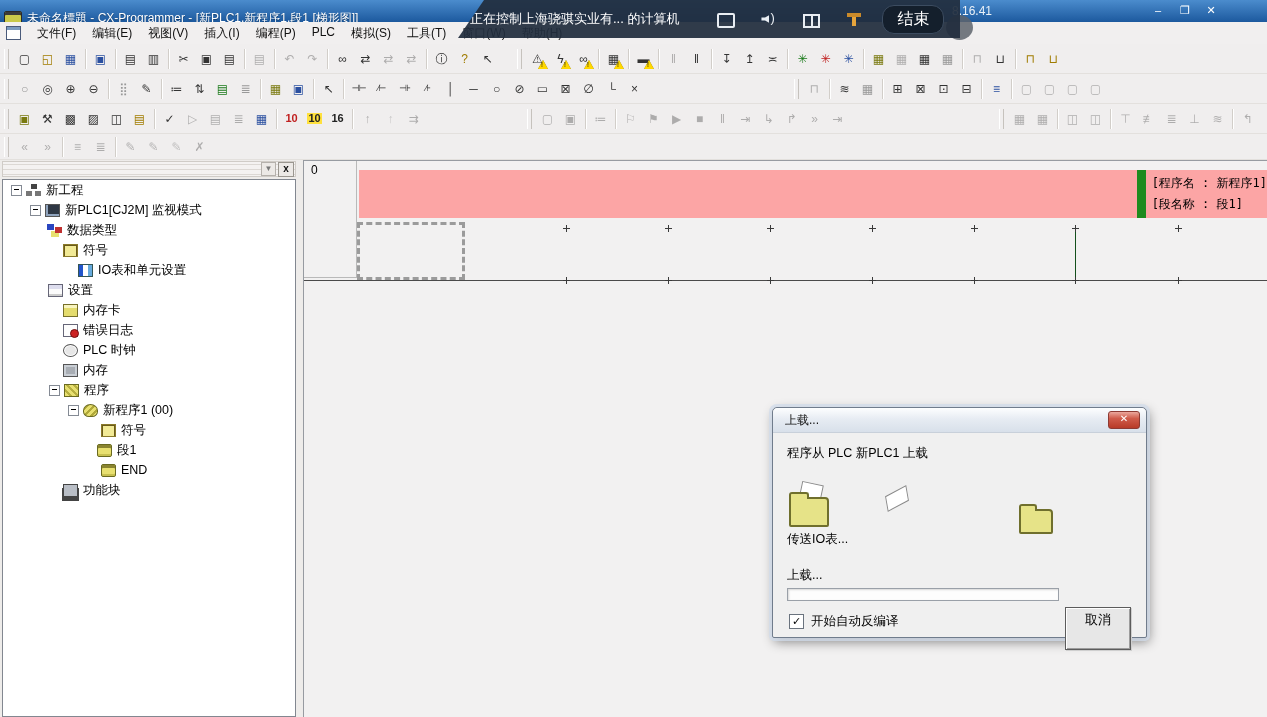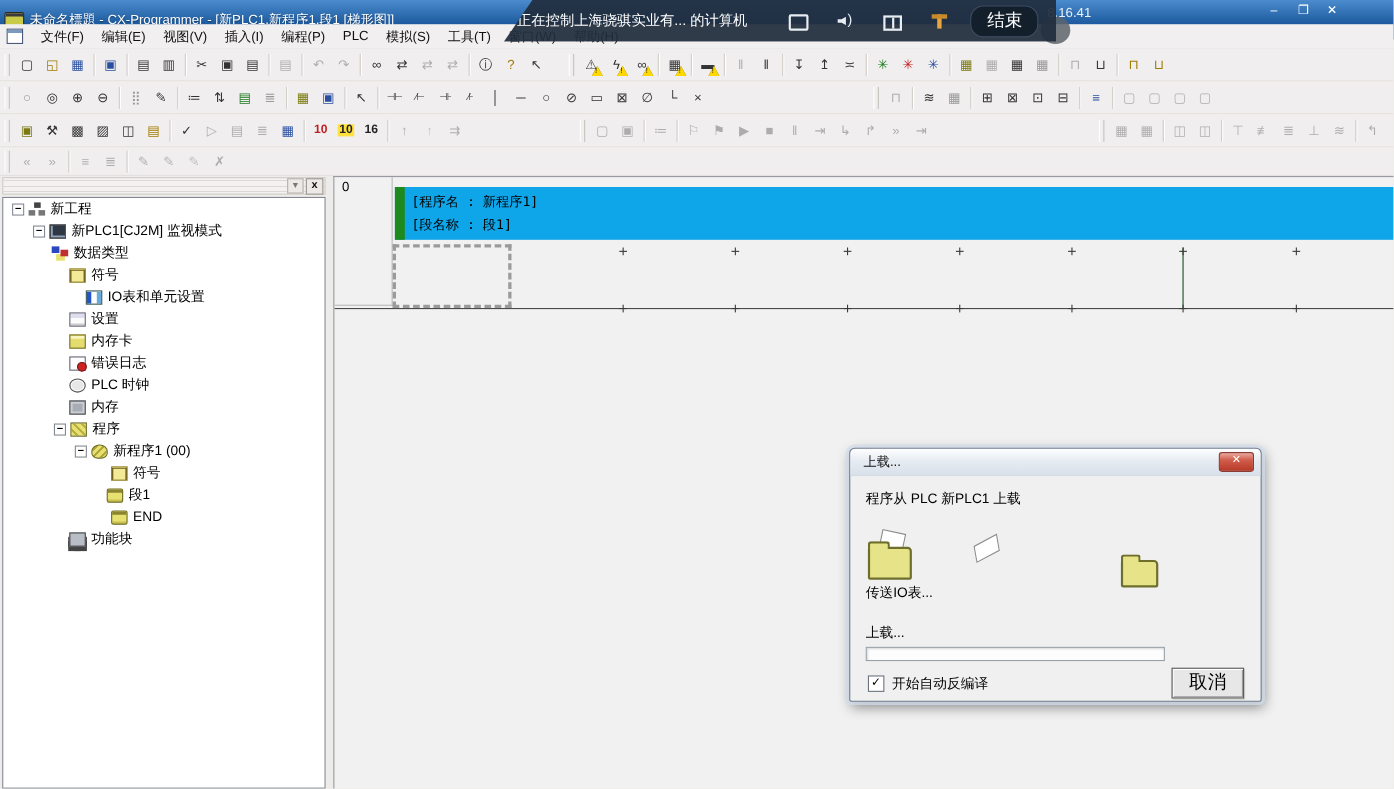--- a/index.html
+++ b/index.html
@@ -106,21 +106,21 @@
   .ti-section{background:#e8e070;border-color:#6a6a20;box-shadow:inset 0 3px #8a8430,inset 0 -2px #c8c050;border-radius:2px;}
   .ti-funcblock{background:#b9bec6;border-color:#444;
      box-shadow:-3px 2px 0 -2px #444,3px 2px 0 -2px #444,-3px 6px 0 -2px #444,3px 6px 0 -2px #444;}
   .tlabel{font-size:12.5px;}
   
   #ladder{position:absolute;left:303px;top:0;right:0;bottom:0;background:#f2f1f1;
     border-top:1px solid #979ba1;border-left:1px solid #979ba1;overflow:hidden;}
   #rungcol{position:absolute;left:0;top:0;width:52px;height:116px;
     border-right:1px solid #b9b9b9;border-bottom:1px solid #b9b9b9;}
   #rungnum{position:absolute;left:7px;top:2px;font-size:12px;color:#000;}
-  #lheader{position:absolute;left:55px;top:9px;right:0;height:48px;background:#0ea5e9;display:flex;}
+  #lheader{position:absolute;left:55px;top:9px;right:0;height:48px;background:#fca5a5;display:flex;justify-content:flex-end;}
   #lstripe{width:9px;background:#1e8a1e;flex:none;}
   #lheadtext{padding:3px 0 0 6px;font-family:"DejaVu Sans Mono","Liberation Mono",monospace;
     font-size:12px;color:#000;}
   #lheadtext div{line-height:21px;}
   #hline{position:absolute;left:0;right:0;top:119px;height:1px;background:#4a4a4a;}
   #vline{position:absolute;left:771px;top:64px;width:1px;height:56px;background:#14501c;}
   #selcell{position:absolute;left:53px;top:61px;width:108px;height:58px;
     border:3px dashed #9b9b9b;box-sizing:border-box;background:transparent;}
   .cross{position:absolute;width:7px;height:7px;
     background:linear-gradient(#3a3a3a,#3a3a3a) 50% 0/1px 100% no-repeat,
@@ -138,23 +138,23 @@
     font-size:10px;font-weight:bold;}
   #dlgbody{position:relative;height:204px;font-size:12.5px;color:#000;}
   #dl1{position:absolute;left:14px;top:12px;}
   #dl-transfer{position:absolute;left:14px;top:98px;}
   #dl-upload{position:absolute;left:14px;top:134px;}
   #dprog{position:absolute;left:14px;top:155px;width:272px;height:13px;background:#fdfdfd;
     border:1px solid #9aa0a8;box-shadow:inset 1px 1px 2px rgba(0,0,0,.15);box-sizing:border-box;}
   #dcheckrow{position:absolute;left:16px;top:180px;display:flex;align-items:center;}
   #dcheck{width:13px;height:13px;background:#fff;border:1px solid #6a737e;font-size:11px;
     line-height:12px;text-align:center;margin-right:7px;font-weight:bold;}
-  #dcancel{position:absolute;left:292px;top:174px;width:66px;height:28px;background:#e7e7e7;
+  #dcancel{position:absolute;left:292px;top:174px;width:66px;height:43px;background:#e7e7e7;
     border:1px solid #5c5c5c;box-shadow:inset 1px 1px 0 #fff,inset -1px -1px 0 #9c9c9c,1px 1px 0 #cfcfcf;
-    text-align:center;line-height:24px;font-size:17px;box-sizing:border-box;}
+    text-align:center;line-height:24px;font-size:13px;box-sizing:border-box;}
   .folder{position:absolute;background:#e6e388;border:2px solid #6f6f2d;border-radius:2px 4px 2px 2px;}
   .folder::before{content:"";position:absolute;left:-2px;top:-7px;width:45%;height:5px;
     background:#e6e388;border:2px solid #6f6f2d;border-bottom:none;border-radius:3px 3px 0 0;}
   #folder-src{left:16px;top:64px;width:36px;height:26px;}
   #folder-src::after{content:"";position:absolute;left:9px;top:-16px;width:20px;height:18px;
     background:#fff;border:1px solid #8a8a8a;transform:rotate(12deg);z-index:-1;}
   #folder-dst{left:246px;top:76px;width:30px;height:21px;}
   #flypage{position:absolute;left:112px;top:58px;width:22px;height:13px;background:#fff;
     border:1px solid #8a8a8a;transform:rotate(-28deg) skewX(-18deg);}
 </style>
@@ -651,21 +651,21 @@
         <div class="trow" style="padding-left: 46px;">
           <span class="expspacer"></span>
           <span class="ti ti-symbols"></span>
           <span class="tlabel">符号</span>
         </div>
         <div class="trow" style="padding-left: 46px; margin-left: 15px;">
           <span class="expspacer"></span>
           <span class="ti ti-iotable"></span>
           <span class="tlabel">IO表和单元设置</span>
         </div>
-        <div class="trow" style="padding-left: 46px;">
+        <div class="trow" style="padding-left: 31px;">
           <span class="expspacer"></span>
           <span class="ti ti-settings"></span>
           <span class="tlabel">设置</span>
         </div>
         <div class="trow" style="padding-left: 46px;">
           <span class="expspacer"></span>
           <span class="ti ti-memcard"></span>
           <span class="tlabel">内存卡</span>
         </div>
         <div class="trow" style="padding-left: 46px;">

